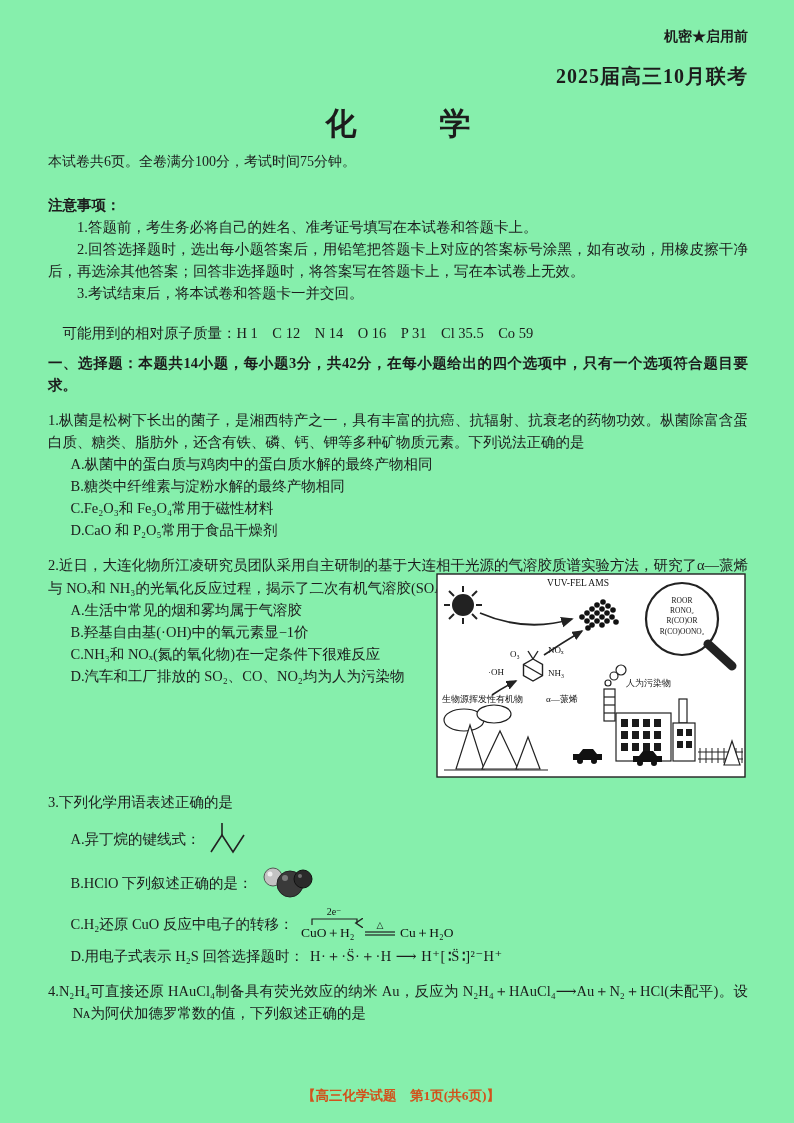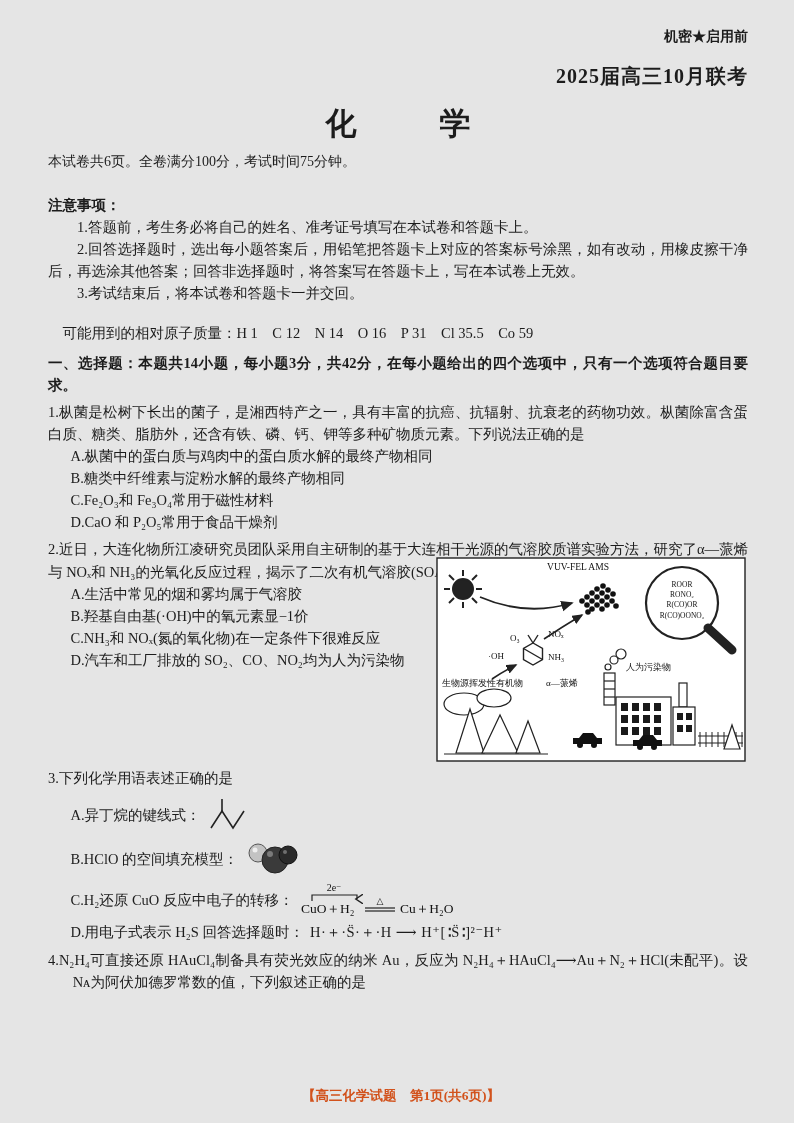--- a/index.html
+++ b/index.html
@@ -1,31 +1,31 @@
 <!DOCTYPE html>
 <html><head>
 <meta charset="utf-8">
 <style>
   html,body{margin:0;padding:0;background:#ffffff;}
   .page{
     width:794px;height:1123px;box-sizing:border-box;
     padding:26px 46px 40px 48px;position:relative;overflow:hidden;
     font-family:"Liberation Serif","DejaVu Serif",serif;
-    font-size:14.5px;line-height:1.52;color:#1c1c1c;background:#e5e5e5;
+    font-size:14.5px;line-height:1.52;color:#1c1c1c;background:#86efac;
   }
   p{margin:0;}
   .classification{text-align:right;font-weight:700;font-size:14px;}
   .exam-title{text-align:right;font-size:20px;font-weight:700;margin:14px 0 0;letter-spacing:1px;}
   .subject{text-align:center;font-size:31px;font-weight:700;margin:8px 0 4px;letter-spacing:26px;text-indent:26px;}
   .exam-info{font-size:14px;margin-bottom:22px;}
   .notice-title{font-weight:700;}
   .notice-item{text-indent:2em;text-align:justify;}
   .atomic-mass{margin-top:18px;text-indent:1em;}
   .section-head{font-weight:700;margin-top:8px;text-align:justify;}
-  .question{margin-top:5px;}
+  .question{margin-top:13px;}
   .stem{text-align:justify;}
   .option{padding-left:2.7em;text-indent:-1.15em;text-align:justify;}
   .q4-stem{padding-left:1.7em;text-indent:-1.7em;text-align:justify;margin-top:6px;}
   .q2-body{display:flex;align-items:flex-start;}
   .q2-options{flex:1 1 auto;min-width:0;padding-right:22px;}
   .q2-figure{flex:0 0 312px;margin-top:-26px;}
   .q2-figure svg{display:block;}
   .q3-row{display:flex;align-items:center;padding-left:1.55em;gap:6px;}
   .q3-row .opt-label{white-space:nowrap;}
   .row-a,.row-b{margin-top:6px;}
@@ -217,21 +217,21 @@
 
     <div class="q3-row row-a">
       <span class="opt-label">A.异丁烷的键线式：</span>
       <svg width="54" height="40" viewBox="0 0 54 40">
         <polyline points="4,33 15,16 26,33 37,16" fill="none" stroke="#222" stroke-width="1.6"></polyline>
         <line x1="15" y1="16" x2="15" y2="4" stroke="#222" stroke-width="1.6"></line>
       </svg>
     </div>
 
     <div class="q3-row row-b">
-      <span class="opt-label">B.HClO 的空间填充模型：</span>
+      <span class="opt-label">B.HClO 下列叙述正确的是：</span>
       <svg width="56" height="36" viewBox="0 0 56 36">
         <circle cx="14" cy="12" r="9" fill="#c3c3c3" stroke="#555" stroke-width="1"></circle>
         <circle cx="11" cy="9" r="2.5" fill="#efefef"></circle>
         <circle cx="31" cy="19" r="13" fill="#3a3a3a" stroke="#222" stroke-width="1"></circle>
         <circle cx="26" cy="13" r="3" fill="#7a7a7a"></circle>
         <circle cx="44" cy="14" r="9" fill="#2a2a2a" stroke="#111" stroke-width="1"></circle>
         <circle cx="41" cy="11" r="2" fill="#6f6f6f"></circle>
       </svg>
     </div>
 

